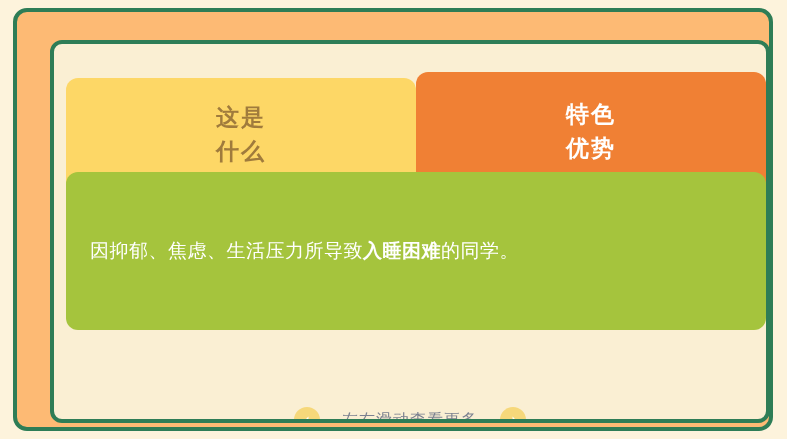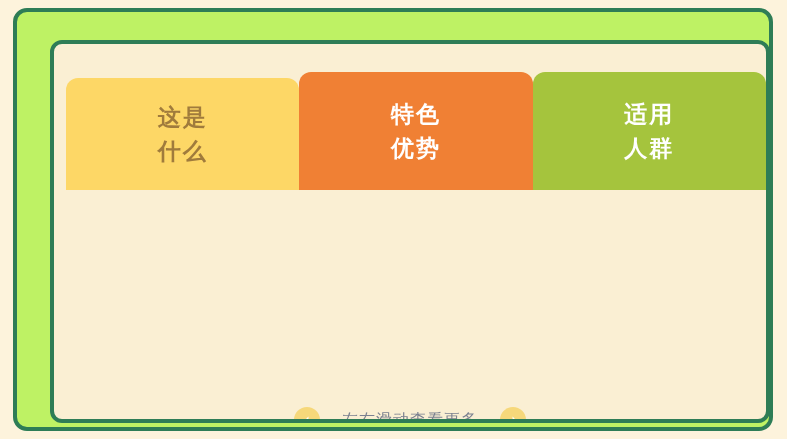--- a/index.html
+++ b/index.html
@@ -10,21 +10,21 @@
     overflow:hidden;
   }
   .stage{position:relative;width:787px;height:439px;}
 
   
   .outer-card{
     position:absolute;
     left:13px; top:8px;
     width:760px; height:423px;
     box-sizing:border-box;
-    background:#bef264;
+    background:#fdba74;
     border:4px solid #2e7d56;
     border-radius:14px;
   }
 
   
   .inner-card{
     position:absolute;
     left:33px; top:28px;
     width:720px; height:383px;
     box-sizing:border-box;
@@ -134,27 +134,26 @@
           <span class="tab-line">这是</span>
           <span class="tab-line">什么</span>
         </div>
 
 
         <div class="tab t-orange tall">
           <span class="tab-line">特色</span>
           <span class="tab-line">优势</span>
         </div>
 
-        <div class="tab t-green tall">
-          <span class="tab-line">适用</span>
-          <span class="tab-line">人群</span>
-        </div>
 
       </div>
 
+      <div class="panel">
+        <div class="panel-text"><span>因抑郁、焦虑、生活压力所导致</span><b>入睡困难</b><span>的同学。</span></div>
+      </div>
 
       <div class="hint">
 
         <div class="arrow-btn">
           <svg width="15" height="15" viewBox="0 0 24 24" aria-hidden="true">
             <path d="M13.5 5.5 L7.5 12 L13.5 18.5 L13.5 14.5 L17.5 14.5 L17.5 9.5 L13.5 9.5 Z" fill="#ffffff"></path>
           </svg>
         </div>
 
         <div class="hint-label">左右滑动查看更多</div>

